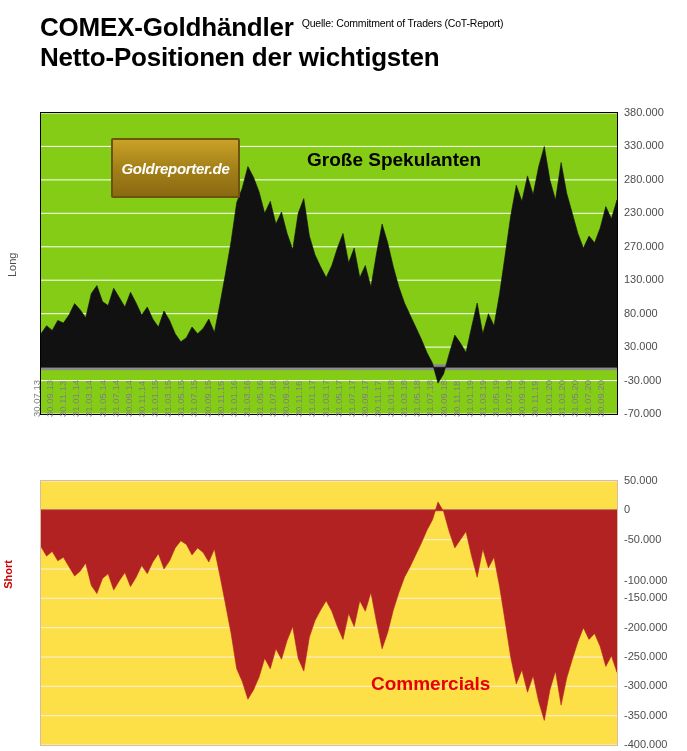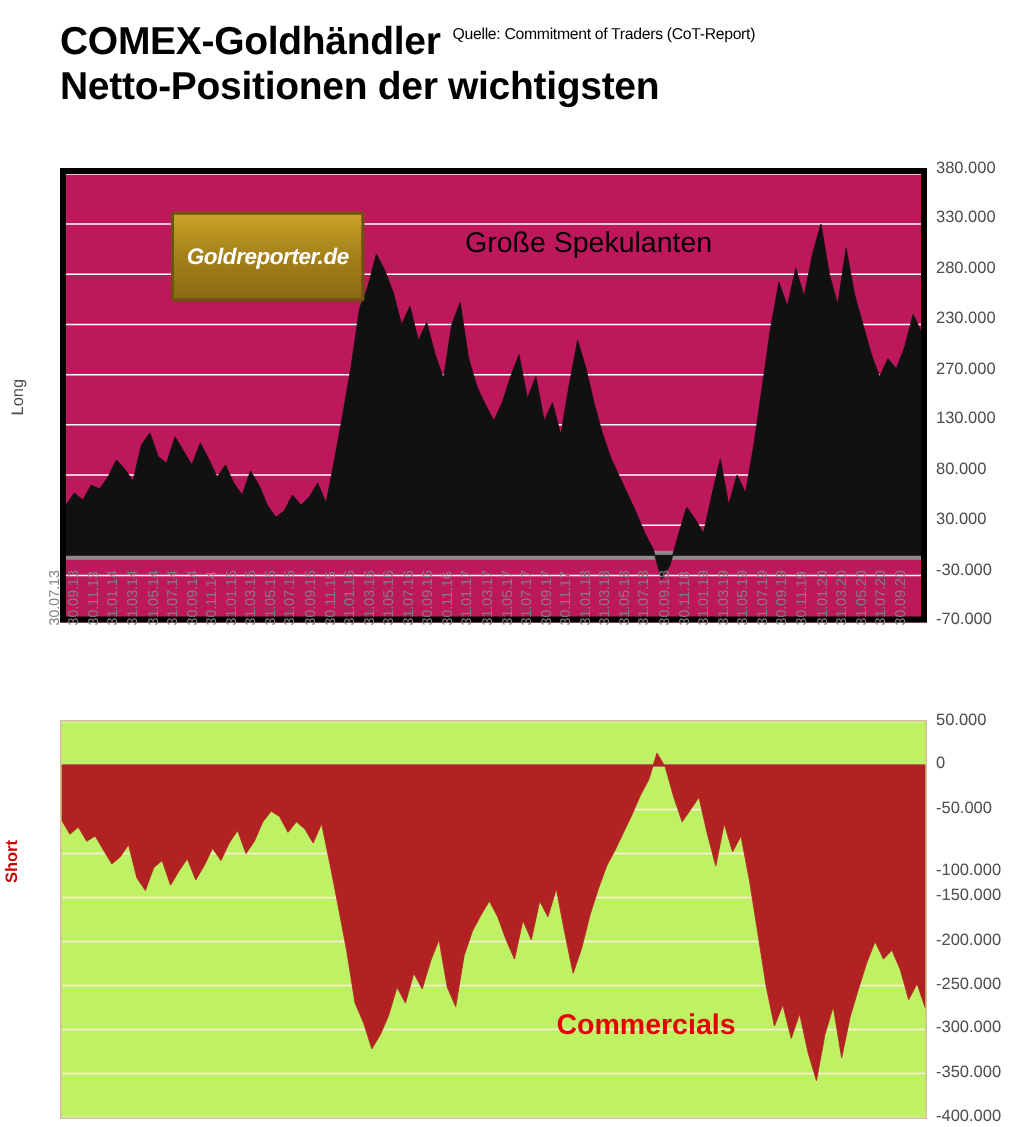--- a/index.html
+++ b/index.html
@@ -75,27 +75,27 @@
     white-space: nowrap;
     text-align: left;
   }
 
   
   #chart-top {
     left: 40px;
     top: 112px;
     width: 578px;
     height: 303px;
-    background: #be185d;
-    border: 4px solid #000000;
+    background: #84cc16;
+    border: 1px solid #000000;
   }
   .label-gross {
     position: absolute;
     font-size: 19px;
-    font-weight: normal;
+    font-weight: bold;
     color: #000000;
   }
   
   .logo {
     position: absolute;
     left: 70px;
     top: 25px;
     width: 125px;
     height: 56px;
     background: linear-gradient(180deg, #c9a227 0%, #a8831a 45%, #8a6a12 100%);
@@ -132,21 +132,21 @@
     transform-origin: left top;
     letter-spacing: 0px;
   }
 
   
   #chart-bottom {
     left: 40px;
     top: 480px;
     width: 578px;
     height: 266px;
-    background: #bef264;
+    background: #fde047;
     border: 1px solid #d9bba1;
   }
   .label-short {
     position: absolute;
     left: 2px;
     top: 560px;
     font-size: 11px;
     font-weight: bold;
     color: #cc0000;
     writing-mode: vertical-rl;

